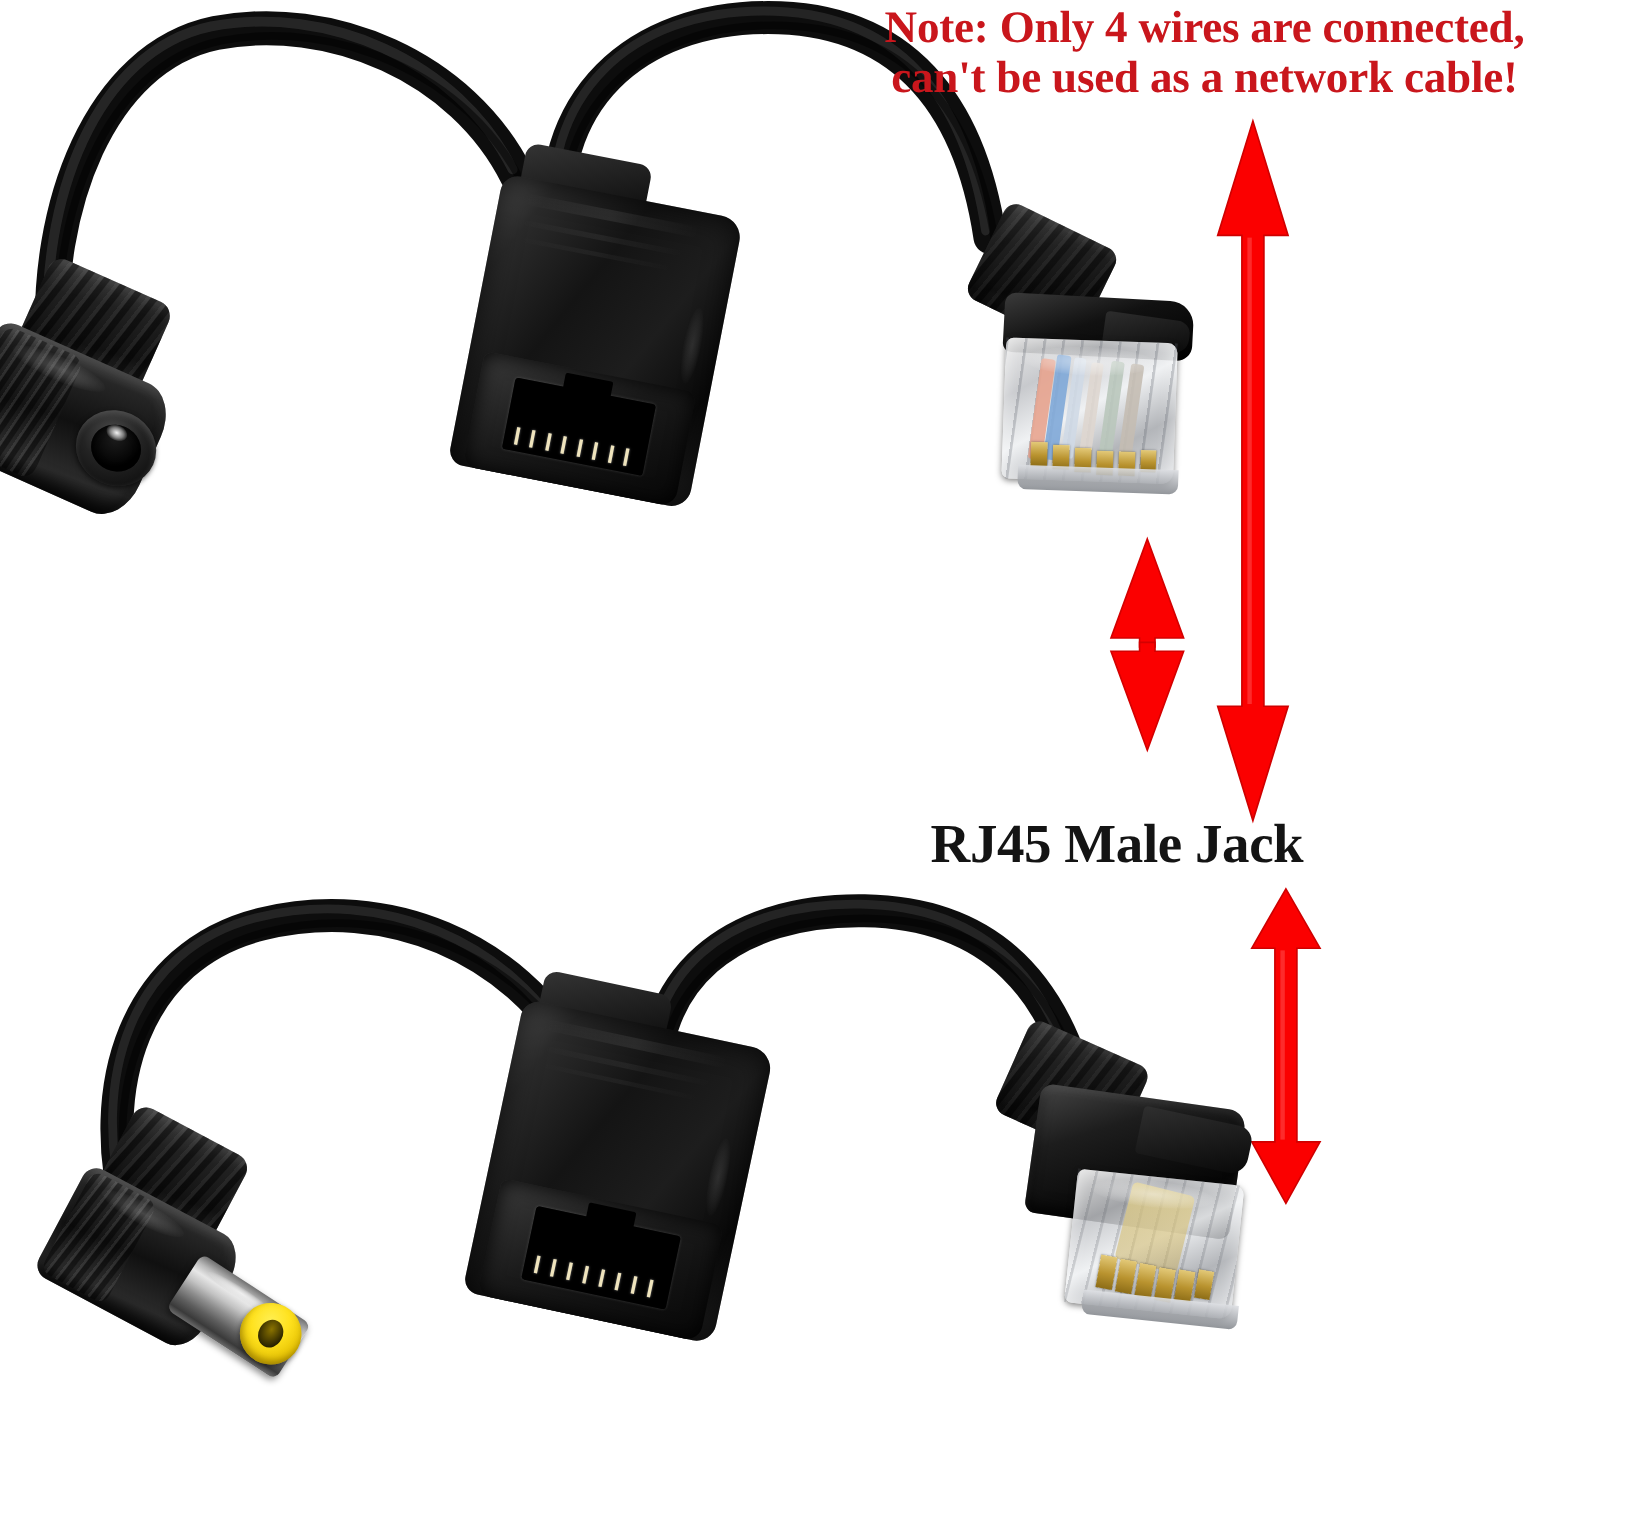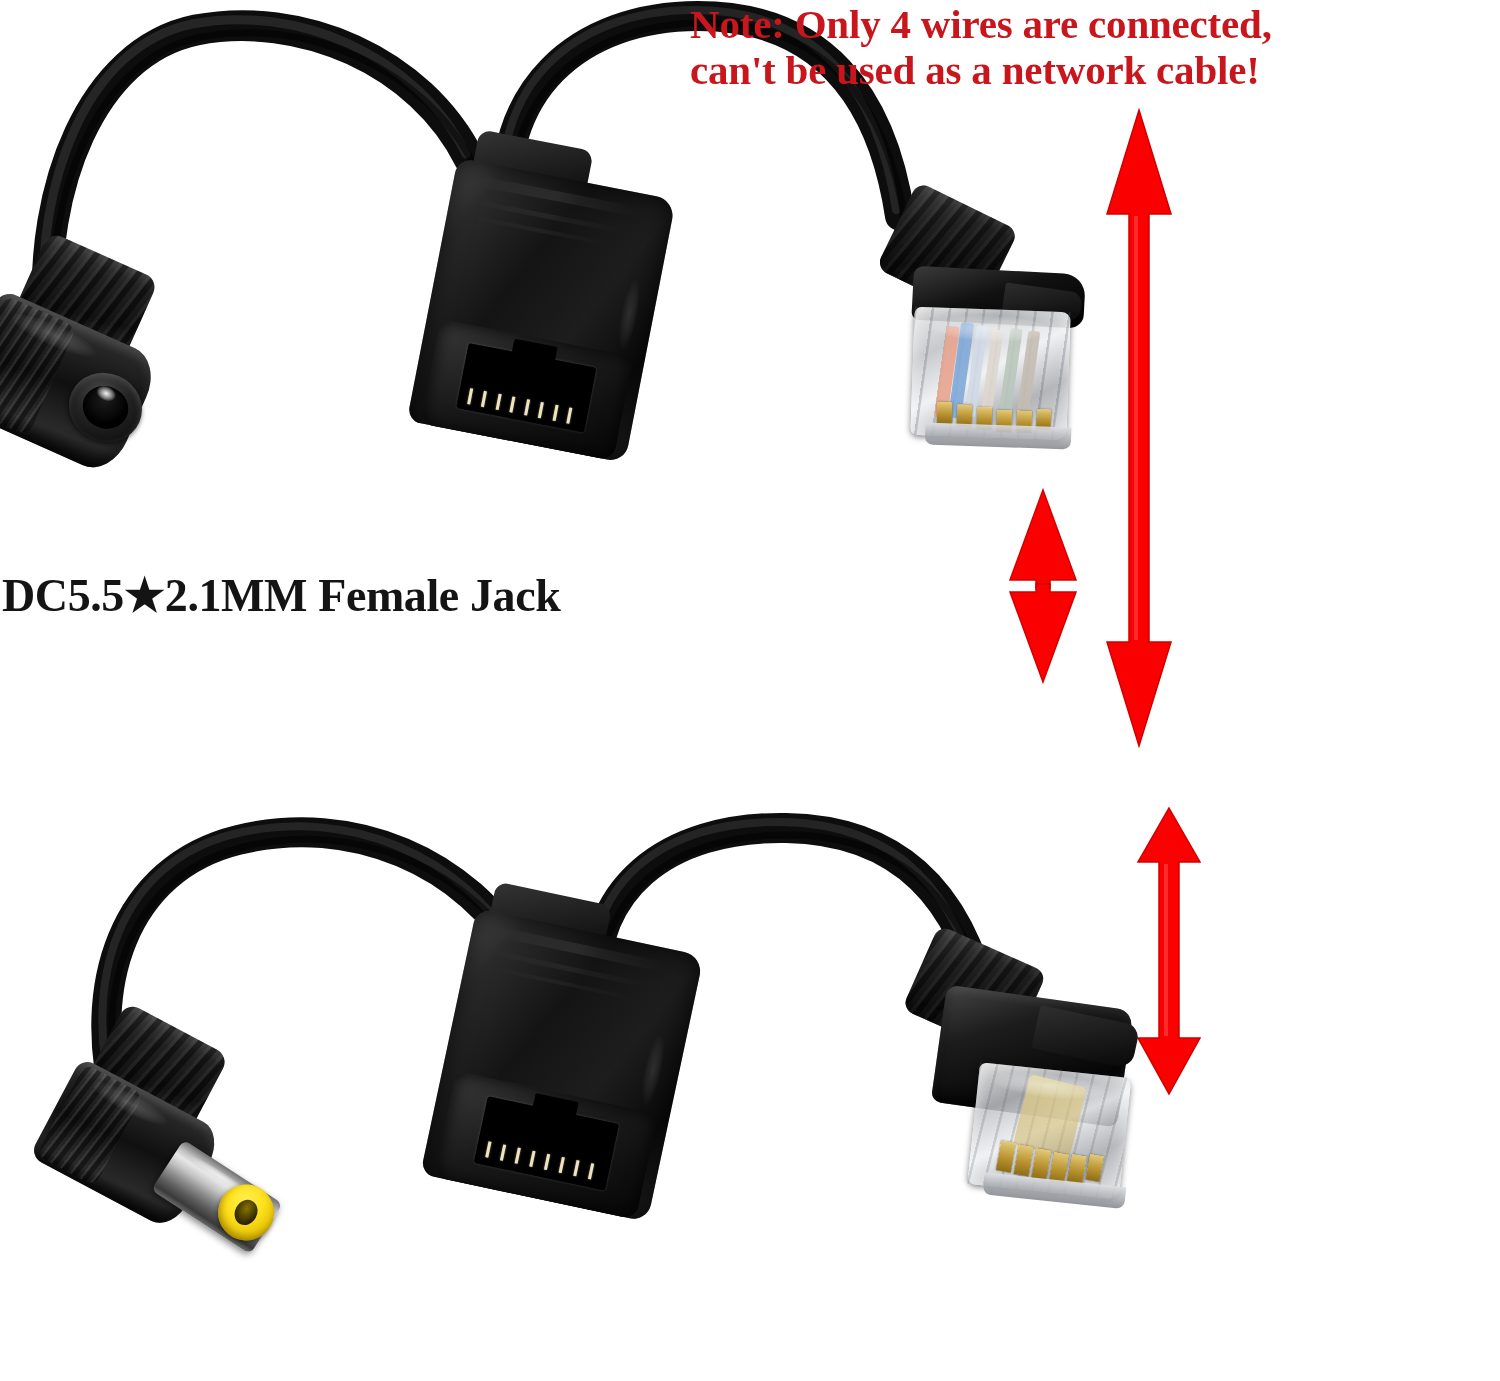--- a/index.html
+++ b/index.html
@@ -14,20 +14,21 @@
     background:#ffffff;
     overflow:hidden;
   }
   .abs{position:absolute;}
 
   
   .note{
     position:absolute;
     left:690px; top:2px;
     width:810px;
+    text-align:center;
     color:#c9161c;
     font-family:"Liberation Serif", serif;
     font-weight:700;
     font-size:41px;
     line-height:1.12;
     letter-spacing:-0.2px;
     white-space:pre-line;
   }
   .caption{
     position:absolute;
@@ -373,17 +374,17 @@
         <div class="goldpin" style="left:118px;top:80px;width:14px;height:26px;transform:rotate(4deg);"></div>
         <div class="spec" style="left:14px;top:4px;width:112px;height:24px;opacity:.5;"></div>
       </div>
       <div class="abs" style="left:54px;top:240px;width:142px;height:22px;background:linear-gradient(to bottom,rgba(222,224,228,.92),rgba(118,122,128,.8));border-radius:0 0 8px 8px;transform:rotate(10deg);"></div>
     </div>
   </div>
 
   <div class="note">Note: Only 4 wires are connected,
 can't be used as a network cable!</div>
 
-  <div class="caption" id="cap-dc-female">DC5.5★2.1MM Female Jack</div>
-
+
+  <div class="caption" id="cap-rj45">RJ45 Male Jack</div>
 
 
 </div>
 
 </body></html>

